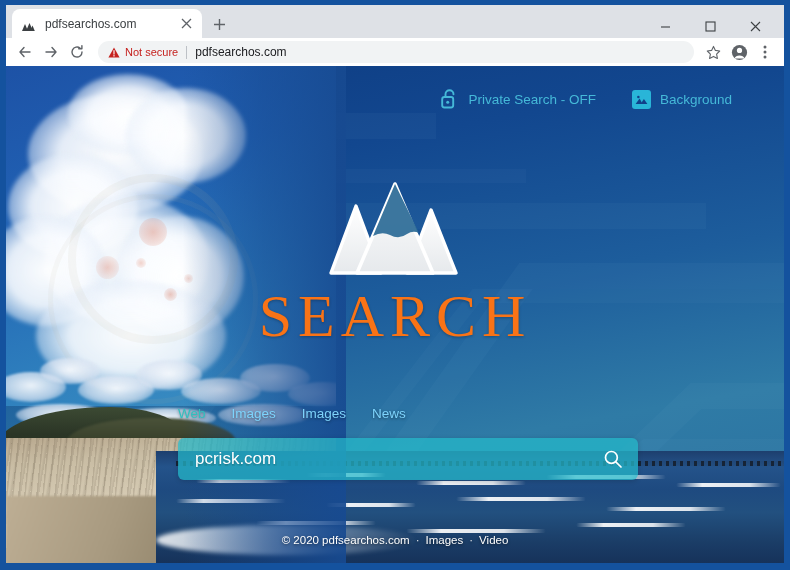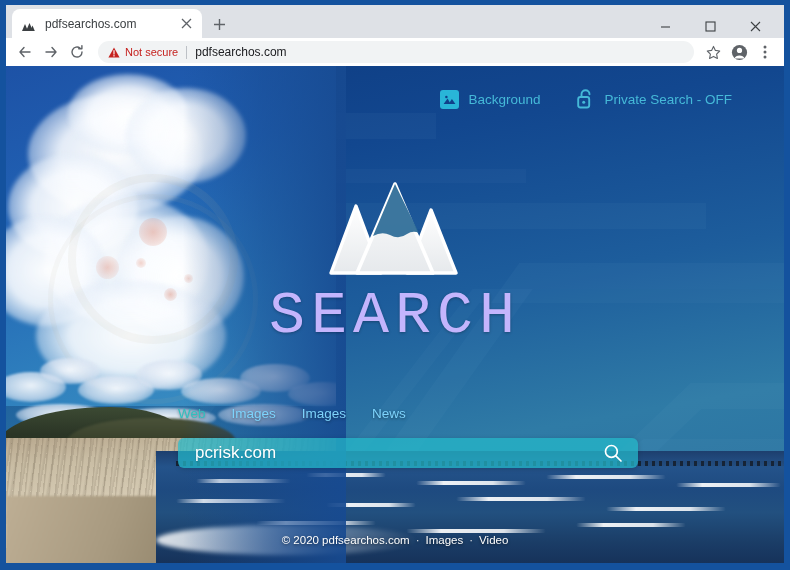--- a/index.html
+++ b/index.html
@@ -258,43 +258,43 @@
   
   .logo {
     position: absolute; left: 0; right: 0; top: 108px;
     display: flex; flex-direction: column; align-items: center;
   }
   .logo-mtn { width: 200px; height: 110px; }
   .logo-word {
     margin-top: 2px;
     font-size: 60px;
     letter-spacing: 6px;
-    color: #c4b5fd;
-    font-family: Liberation Mono, monospace;
+    color: #f97316;
+    font-family: Liberation Serif, serif;
     font-weight: 300;
     line-height: 1;
     text-shadow: 0 1px 3px rgba(0,0,0,.28);
   }
 
   
   .srch-tabs {
     position: absolute; left: 172px; top: 340px;
     display: flex; align-items: center; gap: 26px;
   }
   .srch-tab {
     font-size: 13.5px; color: #7dd3fc;
     text-shadow: 0 1px 3px rgba(0,0,0,.45);
     white-space: nowrap;
   }
   .srch-tab.active { color: #2fc0bf; }
 
   
   .searchbar {
     position: absolute; left: 172px; top: 372px;
-    width: 460px; height: 30px;
+    width: 460px; height: 42px;
     background: rgba(36,186,202,.72);
     border-radius: 6px;
     display: flex; align-items: center;
     padding: 0 14px 0 17px;
     box-shadow: 0 1px 5px rgba(0,0,0,.18);
   }
   .search-value {
     flex: 1 1 auto;
     font-size: 17px; color: #ffffff;
     white-space: nowrap; overflow: hidden;
@@ -494,39 +494,39 @@
       <div class="wave" style="left:250px; top:78px; width:140px;"></div>
       <div class="wave" style="left:420px; top:72px; width:110px;"></div>
       <div class="shore-foam"></div>
     </div>
 
     <div class="photo-fade"></div>
 
     <div class="page-header">
 
       <div class="hdr-item">
+        <span class="ico-lock">
+          <svg width="19" height="22" viewBox="0 0 19 22">
+            <path d="M5.5 9 V6.2 A4 4 0 0 1 13.5 6.2" fill="none" stroke="#45b9d8" stroke-width="1.9" stroke-linecap="round"></path>
+            <rect x="2.2" y="9" width="11" height="10.5" rx="2.2" fill="none" stroke="#45b9d8" stroke-width="1.9"></rect>
+            <circle cx="7.7" cy="14.3" r="1.5" fill="#45b9d8"></circle>
+          </svg>
+        </span>
+        <span>Private Search - OFF</span>
+      </div>
+
+      <div class="hdr-item">
         <span class="ico-bg">
           <svg width="13" height="11" viewBox="0 0 13 11">
             <circle cx="3.4" cy="3" r="1.25" fill="#10408a"></circle>
             <path d="M0.6 10 L4.6 4.4 L7.6 10 Z" fill="#10408a"></path>
             <path d="M5.6 10 L8.9 5 L12.4 10 Z" fill="#10408a"></path>
           </svg>
         </span>
         <span>Background</span>
-      </div>
-
-      <div class="hdr-item">
-        <span class="ico-lock">
-          <svg width="19" height="22" viewBox="0 0 19 22">
-            <path d="M5.5 9 V6.2 A4 4 0 0 1 13.5 6.2" fill="none" stroke="#45b9d8" stroke-width="1.9" stroke-linecap="round"></path>
-            <rect x="2.2" y="9" width="11" height="10.5" rx="2.2" fill="none" stroke="#45b9d8" stroke-width="1.9"></rect>
-            <circle cx="7.7" cy="14.3" r="1.5" fill="#45b9d8"></circle>
-          </svg>
-        </span>
-        <span>Private Search - OFF</span>
       </div>
     </div>
 
     <div class="logo">
       <span class="logo-mtn">
         <svg viewBox="0 0 200 110" width="200" height="110">
           <defs>
             <linearGradient id="mtnfill" x1="0" y1="0" x2="0" y2="1">
               <stop offset="0%" stop-color="#ffffff"></stop>
               <stop offset="100%" stop-color="#e6e9ec"></stop>

